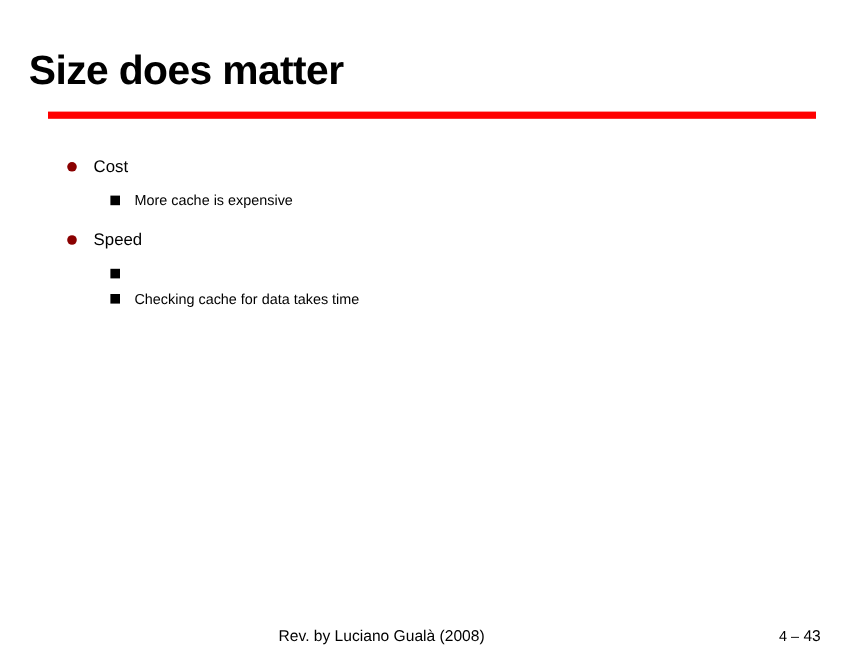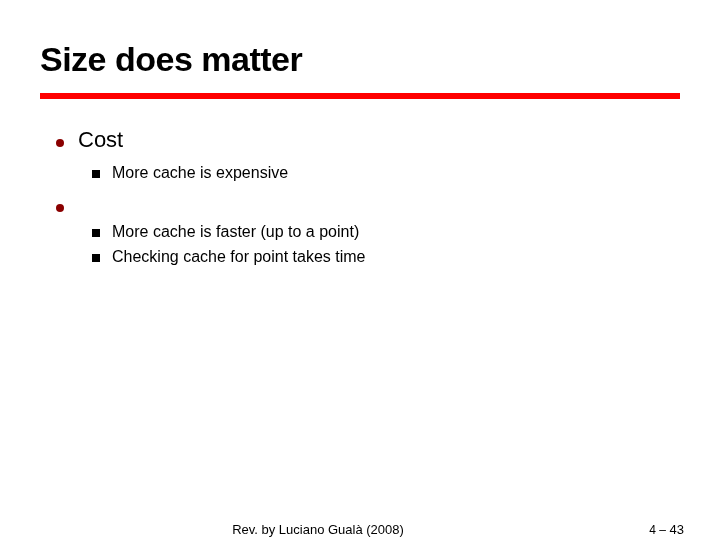--- a/index.html
+++ b/index.html
@@ -1,30 +1,30 @@
 <!DOCTYPE html>
 <html><head>
 <meta charset="utf-8">
 <style>
   * { margin: 0; padding: 0; box-sizing: border-box; }
   html, body { width: 720px; height: 540px; background: #fff; font-family: Verdana, Geneva, sans-serif; color: #000; }
   .slide { position: relative; width: 720px; height: 540px; }
-  .title-wrap { padding: 40px 40px 0 40px; }
+  .title-wrap { padding: 40px 40px 0 24px; }
   .title { font-weight: 900; font-size: 34px; letter-spacing: -0.5px; font-family: Arial, Helvetica, sans-serif; }
   .rule { height: 6px; background: #ff0000; margin: 14px 40px 0 40px; }
   .content { padding: 28px 56px 0 56px; }
   ul.level1 { list-style: none; }
   ul.level1 > li { margin-bottom: 14px; }
   ul.level1 > li > .row { display: flex; align-items: baseline; }
   .bullet-disc { display: inline-block; width: 8px; height: 8px; border-radius: 50%; background: #8a0000; margin-right: 14px; margin-top: 8px; flex-shrink: 0; }
-  .l1-text { font-size: 22px; }
+  .l1-text { font-size: 14px; }
   ul.level2 { list-style: none; margin: 10px 0 12px 36px; }
   ul.level2 > li { display: flex; align-items: baseline; margin-bottom: 6px; }
   .bullet-square { display: inline-block; width: 8px; height: 8px; background: #000; margin-right: 12px; margin-top: 7px; flex-shrink: 0; }
-  .l2-text { font-size: 16px; }
+  .l2-text { font-size: 12px; }
   .footer { position: absolute; bottom: 18px; left: 0; width: 720px; font-size: 13px; color: #000; }
   .footer-center { position: absolute; left: 0; width: 636px; text-align: center; }
   .footer-right { position: absolute; right: 36px; text-align: right; }
   .sec { font-family: Verdana, Geneva, sans-serif; font-size: 12px; }
 </style>
 </head>
 <body>
 
 <div class="slide">
   <div class="title-wrap">
@@ -42,29 +42,29 @@
         <ul class="level2">
           <li>
             <span class="bullet-square"></span>
             <span class="l2-text">More cache is expensive</span>
           </li>
         </ul>
       </li>
       <li>
         <div class="row">
           <span class="bullet-disc"></span>
+          <span class="l1-text">Speed</span>
         </div>
         <ul class="level2">
           <li>
             <span class="bullet-square"></span>
-            <span class="l2-text">More cache is faster (up to a point)</span>
           </li>
           <li>
             <span class="bullet-square"></span>
-            <span class="l2-text">Checking cache for point takes time</span>
+            <span class="l2-text">Checking cache for data takes time</span>
           </li>
         </ul>
       </li>
     </ul>
   </div>
 
   <div class="footer">
     <div class="footer-center">Rev. by Luciano Gualà (2008)</div>
     <div class="footer-right">
       <span class="sec">4 –</span>

